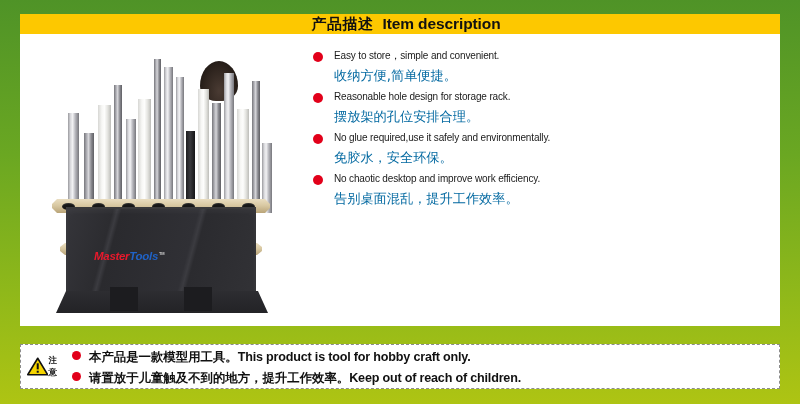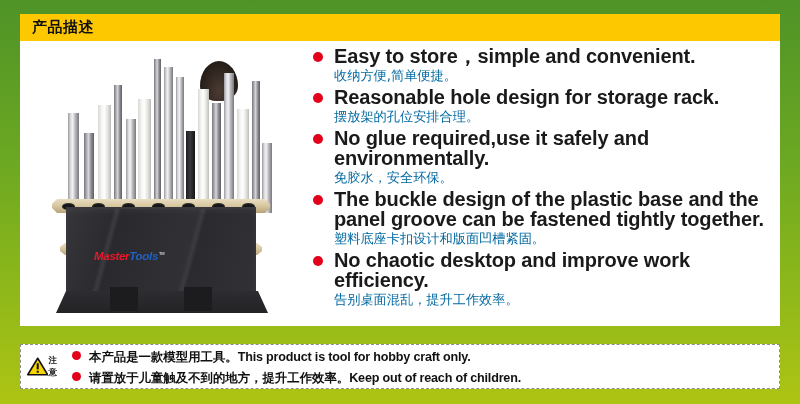--- a/index.html
+++ b/index.html
@@ -32,24 +32,25 @@
     height: 312px;
     background: #ffffff;
   }
 
   
   #title-bar {
     position: absolute;
     left: 0;
     top: 0;
     width: 760px;
-    height: 27px;
+    height: 20px;
     background: #fdc800;
     display: flex;
     align-items: center;
+    justify-content: center;
     padding-left: 12px;
     box-sizing: border-box;
   }
   #title-bar .t-cn {
     font-family: "DejaVu Sans", sans-serif;
     font-size: 15px;
     font-weight: bold;
     color: #111;
     letter-spacing: 0.5px;
   }
@@ -198,25 +199,24 @@
   .dot {
     position: absolute;
     left: 1px;
     top: 6px;
     width: 10px;
     height: 10px;
     background: #e2001a;
     border-radius: 50%;
   }
   .en {
-    font-size: 20px;
+    font-size: 10px;
     line-height: 20px;
     color: #1a1a1a;
     letter-spacing: -0.15px;
-    font-weight: bold;
   }
   .cn {
     font-family: "DejaVu Sans", sans-serif;
     font-size: 13.2px;
     line-height: 19px;
     color: #0369a1;
   }
 
   
   #warn {
@@ -282,20 +282,21 @@
 </style>
 </head>
 <body>
 
 <div id="page">
 
   <div id="card">
 
     <div id="title-bar">
       <span class="t-cn">产品描述</span>
+      <span class="t-en">Item description</span>
     </div>
 
     <div id="card-body">
 
       <div id="photo-pane">
         <div id="product">
 
           <div id="brush-head"></div>
 
           <div class="tool metal" style="left:30px;  top:66px;  width:11px; height:100px;"></div>
@@ -353,25 +354,20 @@
             <div class="en">Reasonable hole design for storage rack.</div>
             <div class="cn">摆放架的孔位安排合理。</div>
           </li>
           <li>
             <span class="dot"></span>
             <div class="en">No glue required,use it safely and environmentally.</div>
             <div class="cn">免胶水，安全环保。</div>
           </li>
           <li>
             <span class="dot"></span>
-            <div class="en">The buckle design of the plastic base and the panel groove can be fastened tightly together.</div>
-            <div class="cn">塑料底座卡扣设计和版面凹槽紧固。</div>
-          </li>
-          <li>
-            <span class="dot"></span>
             <div class="en">No chaotic desktop and improve work efficiency.</div>
             <div class="cn">告别桌面混乱，提升工作效率。</div>
           </li>
         </ul>
       </div>
 
     </div>
   </div>
 
   <div id="warn">

